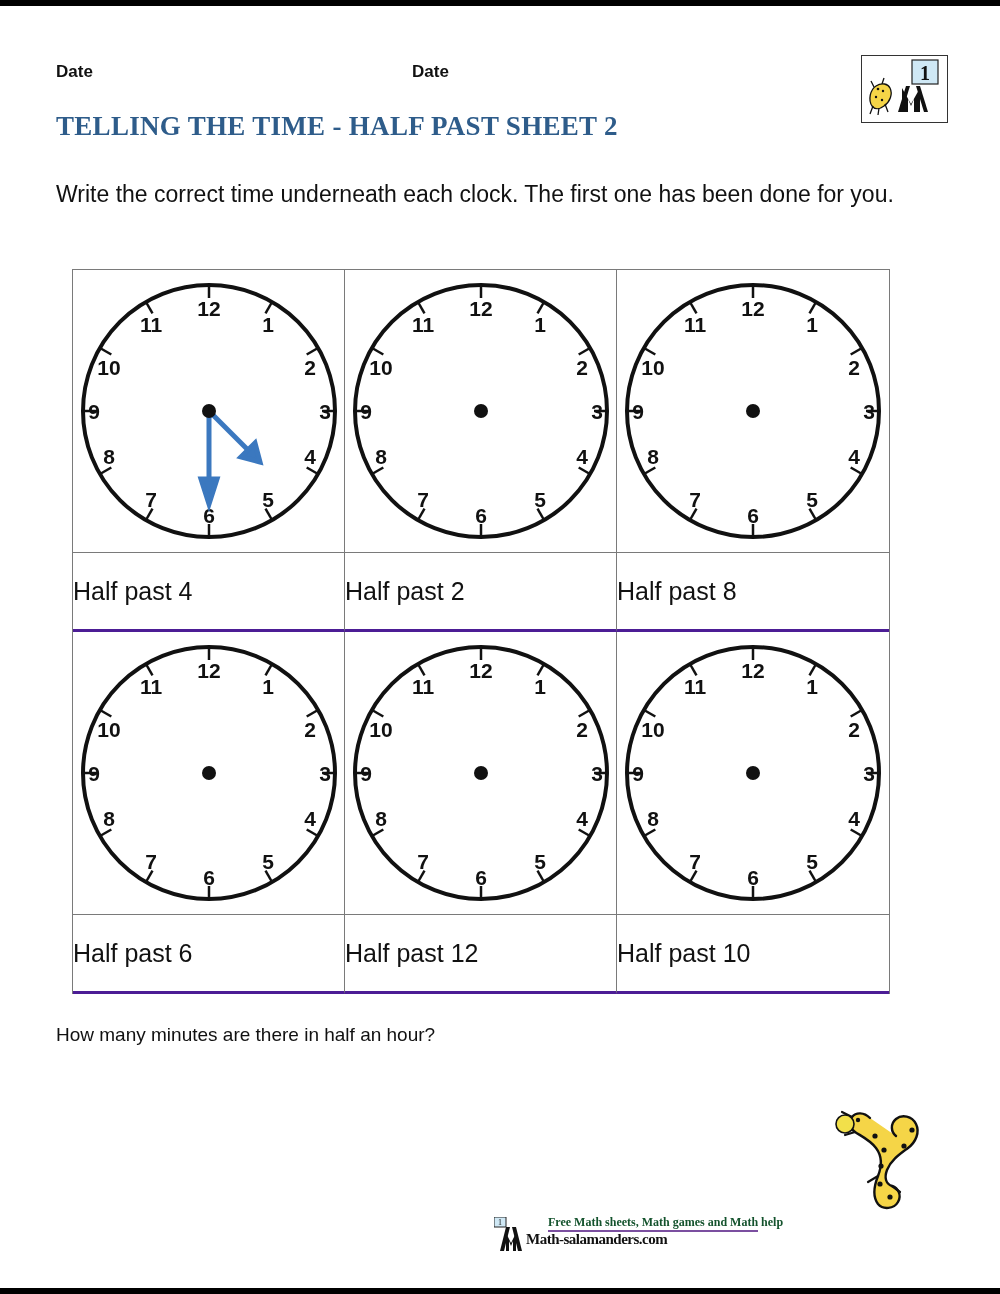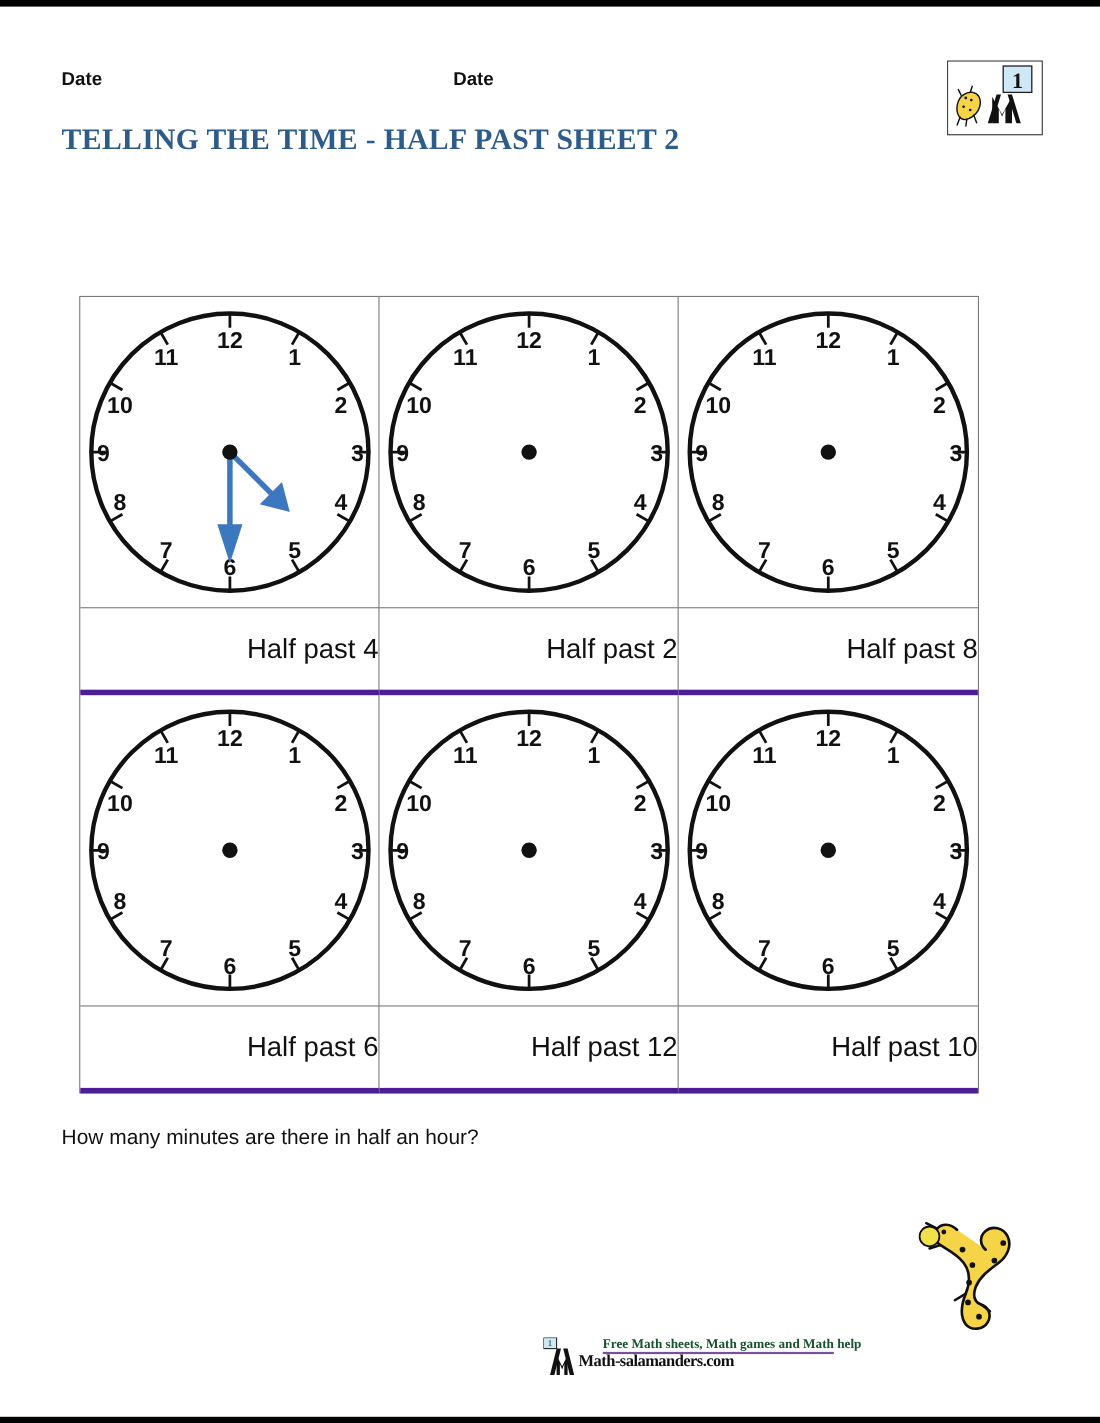--- a/index.html
+++ b/index.html
@@ -107,26 +107,26 @@
     border-right: 1px solid #7a7a7a;
     width: 294.66px;
     height: 100%;
     position: relative;
   }
   .cell:last-child { border-right: none; }
   .answer-cell {
     box-sizing: border-box;
     border-top: 1px solid #7a7a7a;
     border-right: 1px solid #7a7a7a;
-    border-bottom: 5px solid #4c1d95;
+    border-bottom: 3px solid #4c1d95;
     width: 294.66px;
     height: 100%;
     display: flex;
     align-items: center;
-    justify-content: flex-end;
+    justify-content: flex-start;
   }
   .answer-cell:last-child { border-right: none; }
   .answer-text {
     font-size: 25px;
     color: #111;
   }
   .clock-holder {
     position: absolute;
     left: 50%;
     top: 50%;
@@ -223,20 +223,21 @@
         <circle cx="14" cy="41" r="1.2" fill="#111"></circle>
         <circle cx="20" cy="44" r="1.2" fill="#111"></circle>
         <path d="M11 50 L8 58 M17 52 L16 59 M23 48 L26 56" stroke="#111" stroke-width="1.3" fill="none"></path>
         <path d="M12 31 L9 25 M20 28 L22 22" stroke="#111" stroke-width="1.3" fill="none"></path>
       </g>
     </svg>
   </div>
 
   <div class="title">TELLING THE TIME - HALF PAST SHEET 2</div>
 
+  <div class="instructions">Write the correct time underneath each clock. The first one has been done for you.</div>
 
   <div class="grid">
 
     <div class="grid-row clock-row">
       <div class="cell">
         <div class="clock-holder">
           <svg width="270" height="270" viewBox="0 0 270 270">
             <circle cx="135" cy="135" r="126" fill="#ffffff" stroke="#111" stroke-width="4"></circle>
             <g stroke="#111" stroke-width="2.5">
               <line x1="135" y1="9" x2="135" y2="22"></line>

